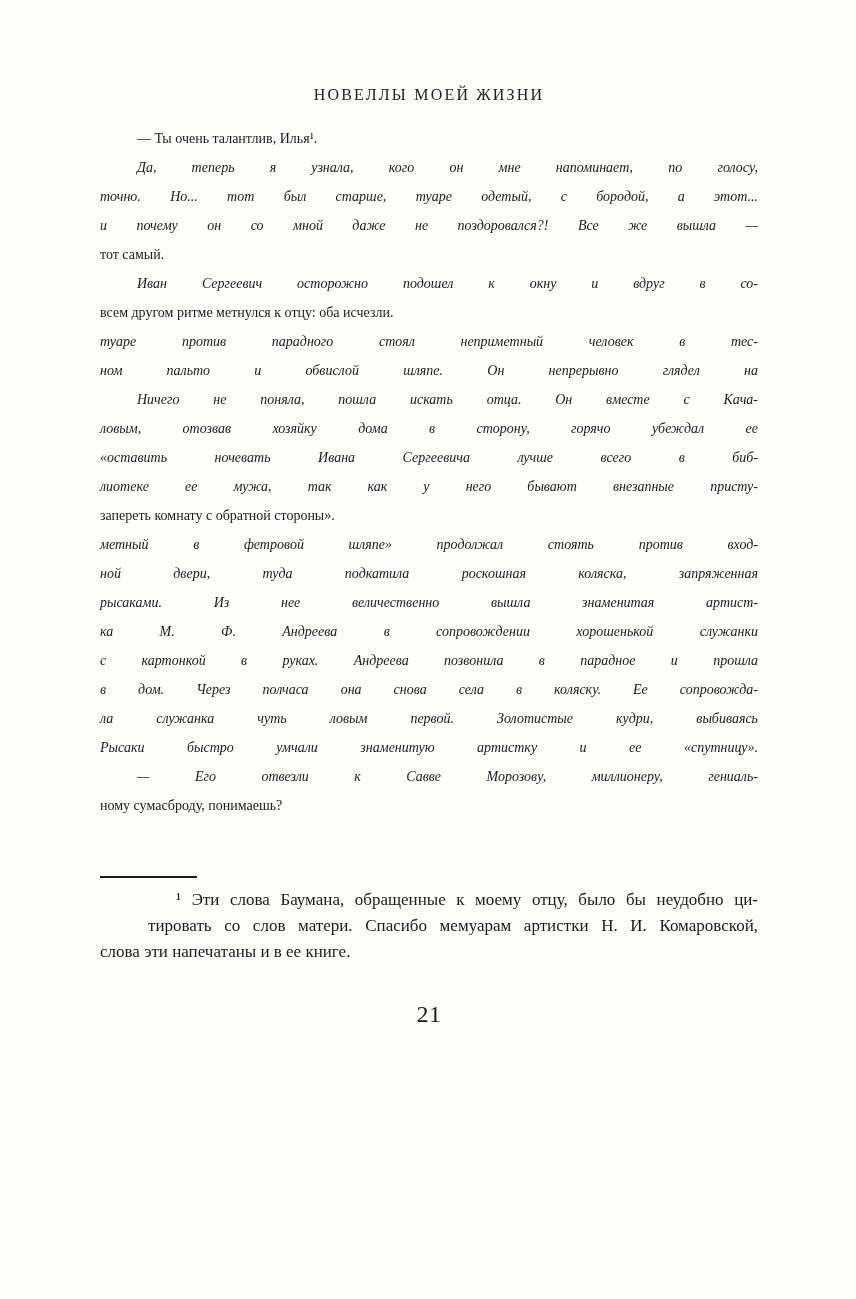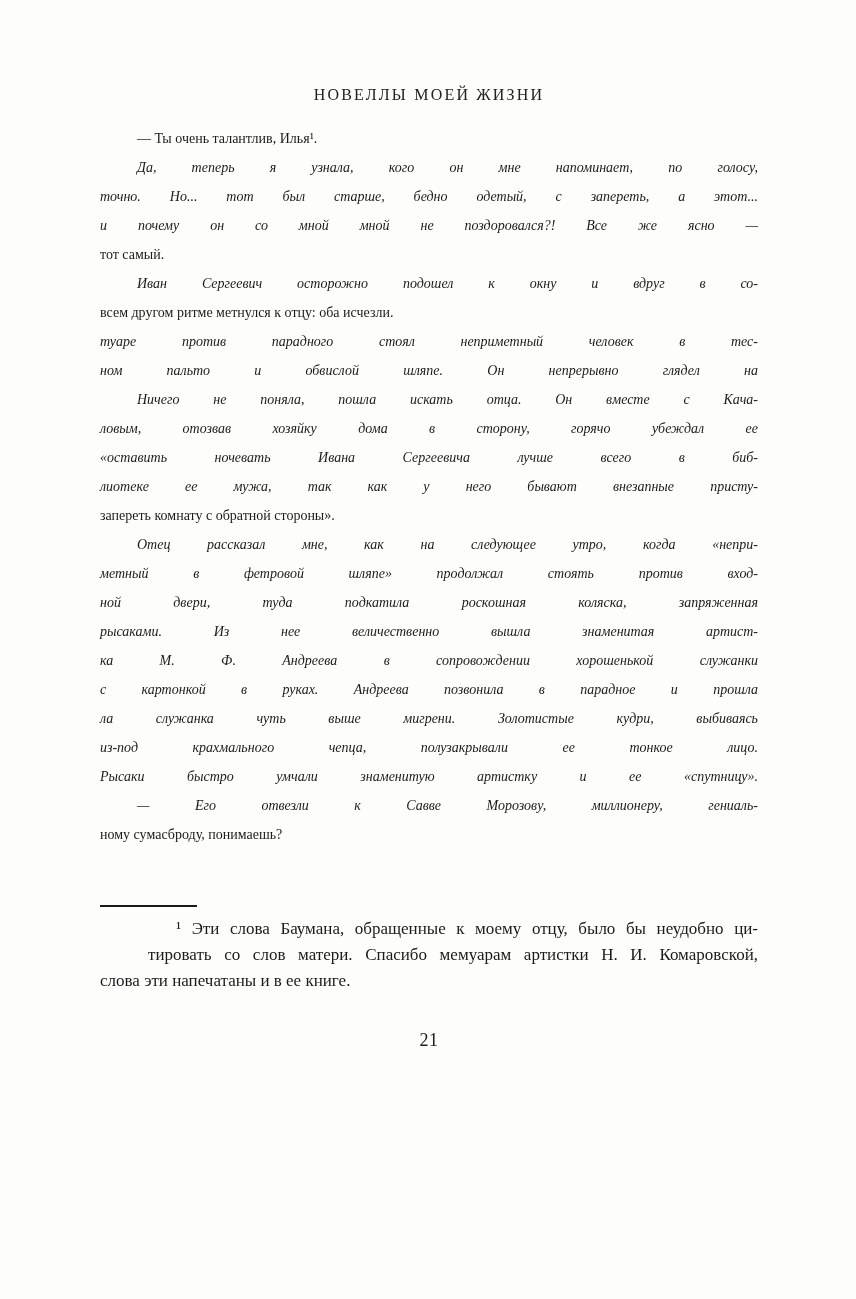--- a/index.html
+++ b/index.html
@@ -51,53 +51,52 @@
   .fline { text-align: left; }
   .fline.just {
     text-align: justify;
     text-align-last: justify;
     margin-left: 48px;
   }
   .fline.indent { padding-left: 28px; }
   .page-number {
     margin-top: 36px;
     text-align: center;
-    font-size: 18px;
+    font-size: 24px;
     letter-spacing: 0.5px;
   }
 </style>
 </head>
 <body>
 
 <div class="page">
   <div class="running-header">НОВЕЛЛЫ МОЕЙ ЖИЗНИ</div>
 
   <div class="body-text">
       <div class="line indent">— Ты очень талантлив, Илья¹.</div>
       <div class="line indent just">Да, теперь я узнала, кого он мне напоминает, по голосу,</div>
-      <div class="line just">точно. Но... тот был старше, бедно одетый, с запереть, а этот...</div>
-      <div class="line just">и почему он со мной мной не поздоровался?! Все же ясно —</div>
+      <div class="line just">точно. Но... тот был старше, туаре одетый, с бородой, а этот...</div>
+      <div class="line just">и почему он со мной даже не поздоровался?! Все же вышла —</div>
       <div class="line">тот самый.</div>
       <div class="line indent just">Иван Сергеевич осторожно подошел к окну и вдруг в со-</div>
       <div class="line">всем другом ритме метнулся к отцу: оба исчезли.</div>
       <div class="line just">туаре против парадного стоял неприметный человек в тес-</div>
       <div class="line just">ном пальто и обвислой шляпе. Он непрерывно глядел на</div>
       <div class="line indent just">Ничего не поняла, пошла искать отца. Он вместе с Кача-</div>
       <div class="line just">ловым, отозвав хозяйку дома в сторону, горячо убеждал ее</div>
       <div class="line just">«оставить ночевать Ивана Сергеевича лучше всего в биб-</div>
       <div class="line just">лиотеке ее мужа, так как у него бывают внезапные присту-</div>
       <div class="line">запереть комнату с обратной стороны».</div>
-      <div class="line indent just">Отец рассказал мне, как на следующее утро, когда «непри-</div>
       <div class="line just">метный в фетровой шляпе» продолжал стоять против вход-</div>
       <div class="line just">ной двери, туда подкатила роскошная коляска, запряженная</div>
       <div class="line just">рысаками. Из нее величественно вышла знаменитая артист-</div>
       <div class="line just">ка М. Ф. Андреева в сопровождении хорошенькой служанки</div>
       <div class="line just">с картонкой в руках. Андреева позвонила в парадное и прошла</div>
-      <div class="line just">ла служанка чуть выше мигрени. Золотистые кудри, выбиваясь</div>
-      <div class="line just">из-под крахмального чепца, полузакрывали ее тонкое лицо.</div>
+      <div class="line just">в дом. Через полчаса она снова села в коляску. Ее сопровожда-</div>
+      <div class="line just">ла служанка чуть ловым первой. Золотистые кудри, выбиваясь</div>
       <div class="line just">Рысаки быстро умчали знаменитую артистку и ее «спутницу».</div>
       <div class="line indent just">— Его отвезли к Савве Морозову, миллионеру, гениаль-</div>
       <div class="line">ному сумасброду, понимаешь?</div>
     </div>
 
   <div class="footnote-rule"></div>
 
   <div class="footnote-text">
       <div class="fline indent just">¹ Эти слова Баумана, обращенные к моему отцу, было бы неудобно ци-</div>
       <div class="fline just">тировать со слов матери. Спасибо мемуарам артистки Н. И. Комаровской,</div>

